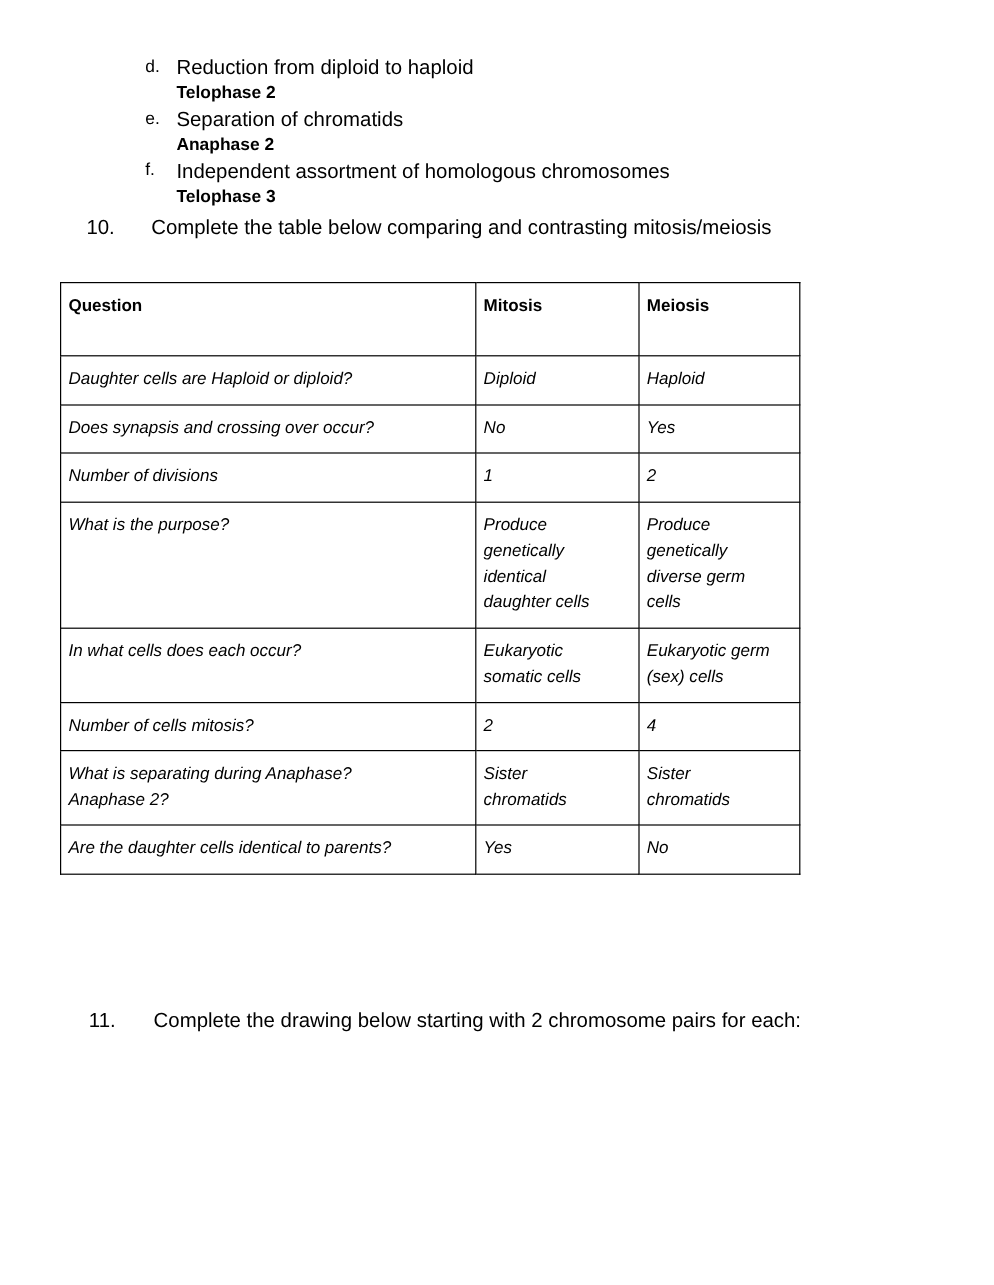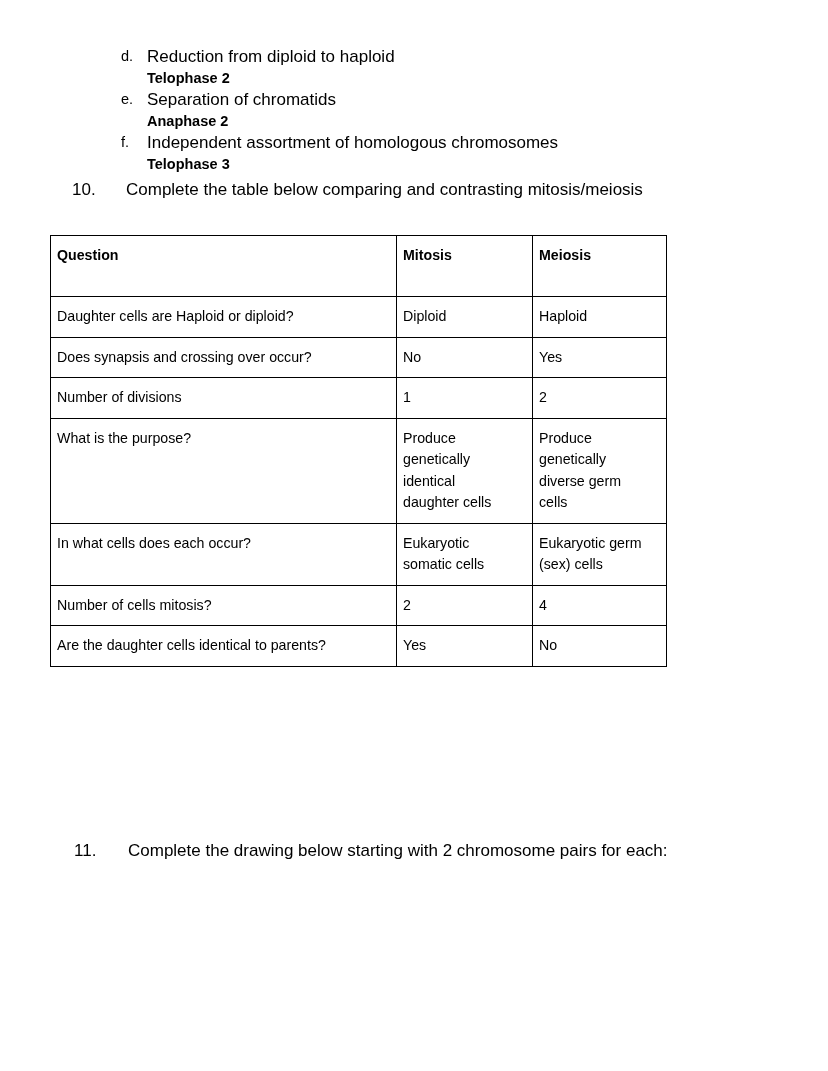--- a/index.html
+++ b/index.html
@@ -107,21 +107,21 @@
     padding: 9px 7px 9px 6px;
     font-size: 14.2px;
     line-height: 21.5px;
     text-align: left;
     font-weight: normal;
   }
   .compare-table thead th {
     font-weight: bold;
     height: 42px;
   }
-  .compare-table tbody tr { height: 40px; }
+  .compare-table tbody tr { height: 40px; font-style: italic; }
 
   .cell-text { display: block; white-space: pre-line; }
 
   
   .indent-sm { padding-left: 11px; }
   .indent-md { padding-left: 15px; }
 
   .row-h-header  { height: 42px; }
   .row-h-1 { height: 40px; }
   .row-h-2 { height: 40px; }
@@ -252,20 +252,34 @@
             <span class="cell-text">Number of cells mitosis?</span>
           </td>
         <td class="indent-sm">
             <span class="cell-text">2</span>
           </td>
         <td>
             <span class="cell-text">4</span>
           </td>
       </tr>
 
+      <tr class="row-h-7">
+        <td>
+            <span class="cell-text">What is separating during Anaphase?
+Anaphase 2?</span>
+          </td>
+        <td>
+            <span class="cell-text">Sister
+chromatids</span>
+          </td>
+        <td>
+            <span class="cell-text">Sister
+chromatids</span>
+          </td>
+      </tr>
 
       <tr class="row-h-8">
         <td>
             <span class="cell-text">Are the daughter cells identical to parents?</span>
           </td>
         <td class="indent-sm">
             <span class="cell-text">Yes</span>
           </td>
         <td class="indent-sm">
             <span class="cell-text">No</span>

